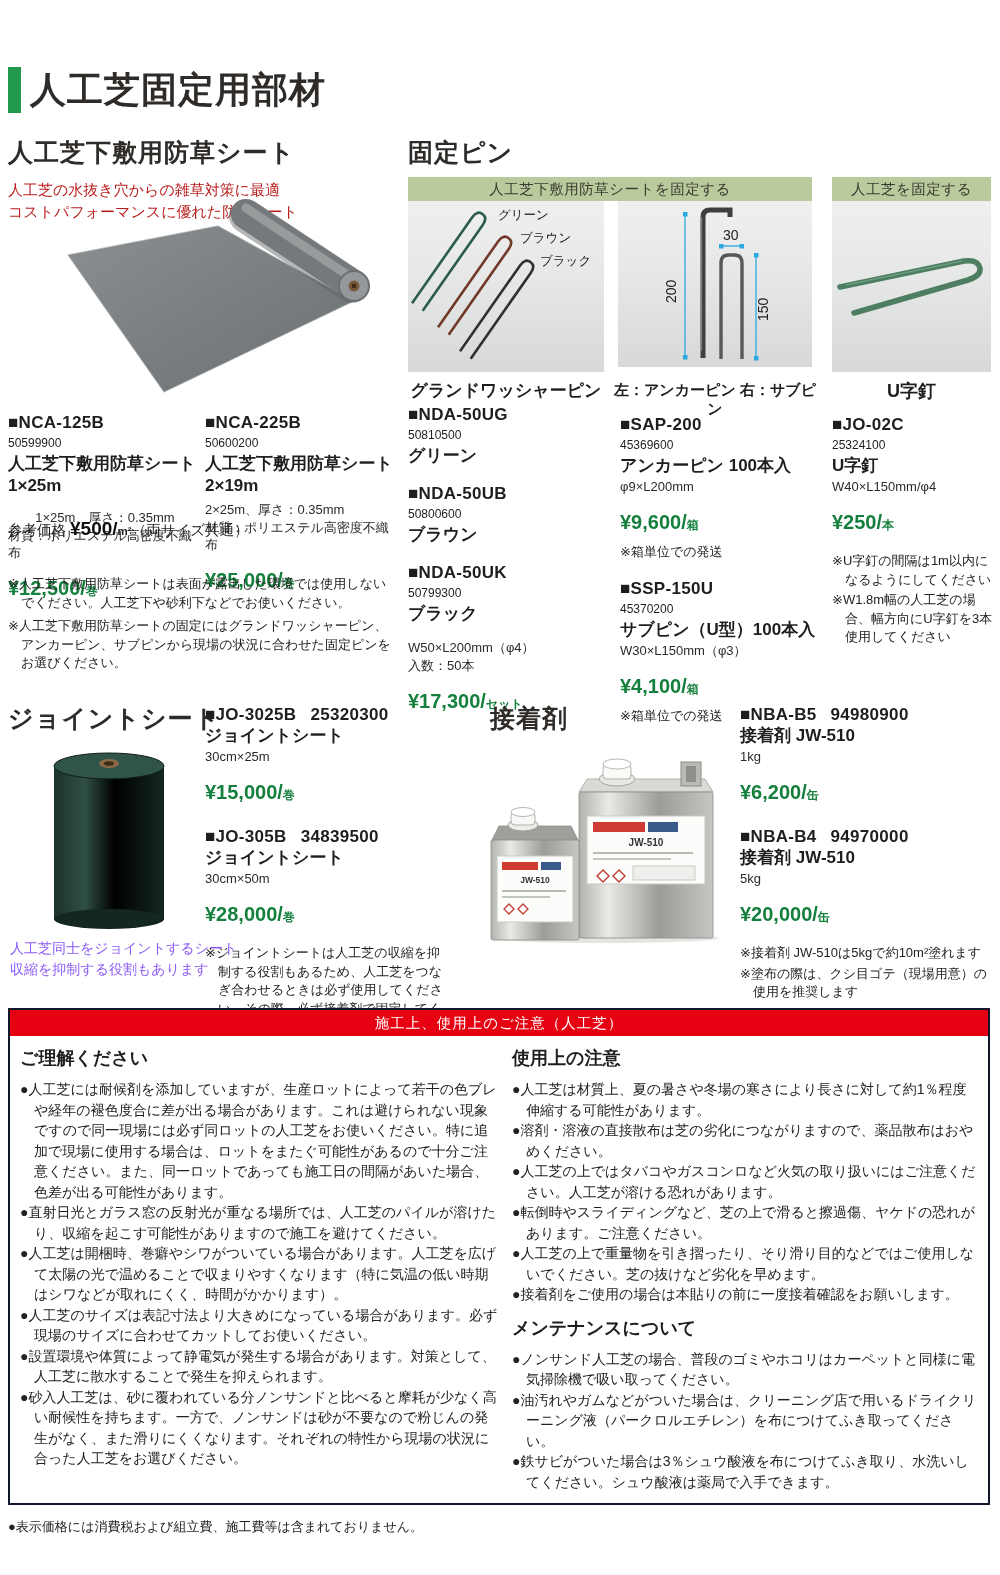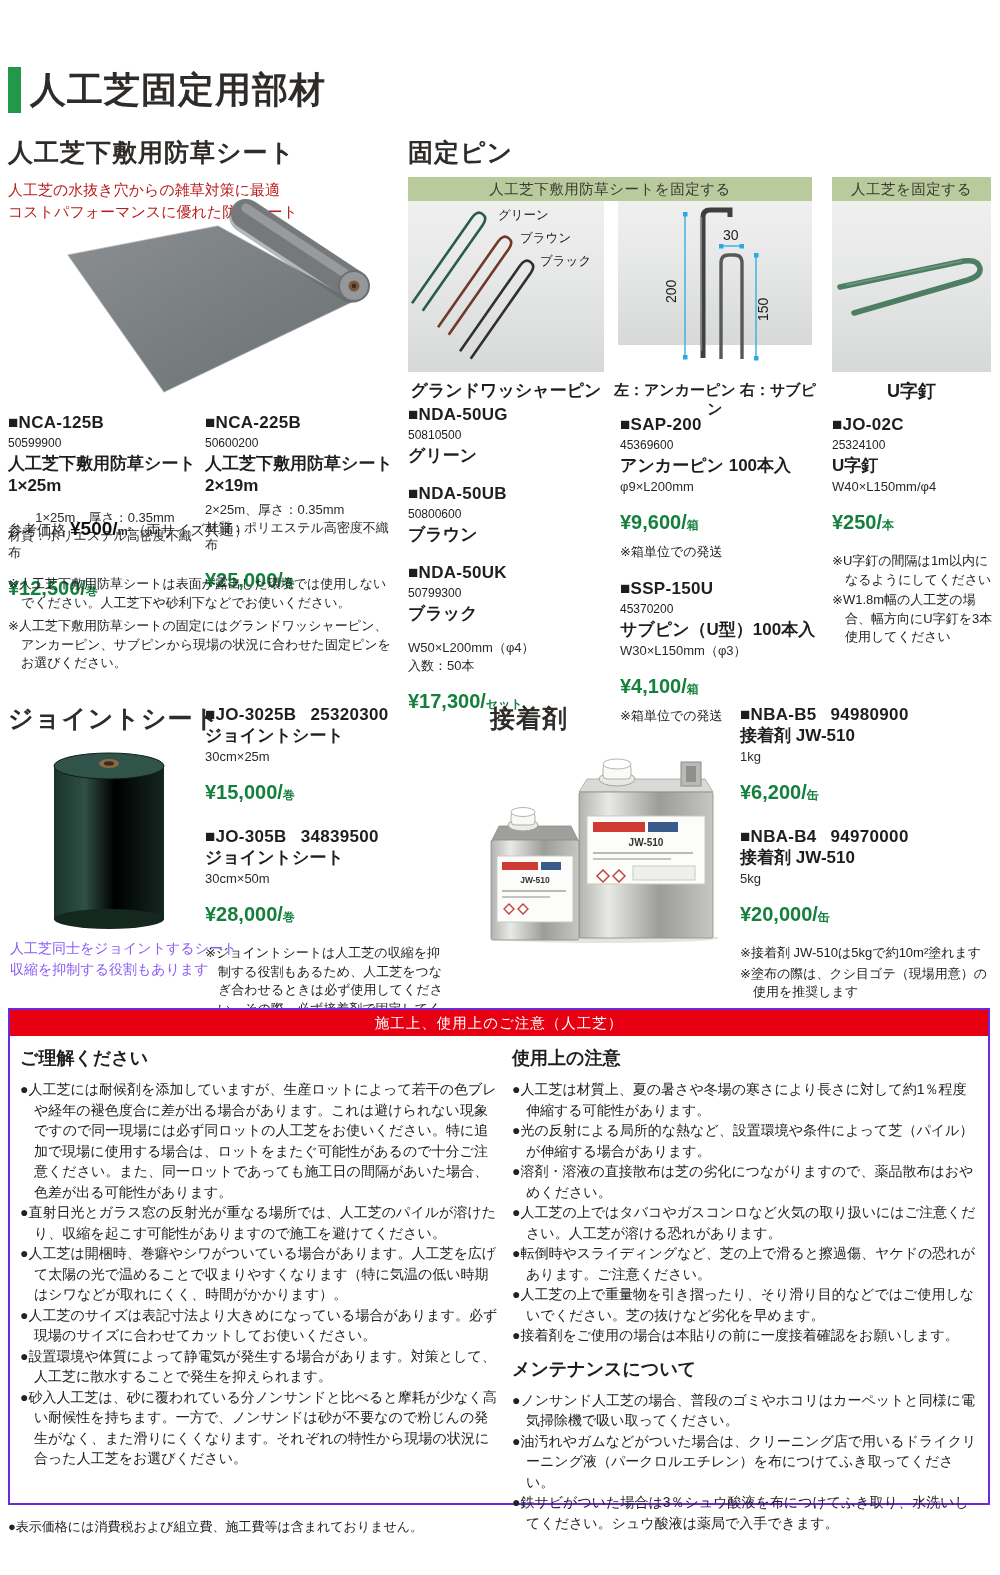--- a/index.html
+++ b/index.html
@@ -25,21 +25,21 @@
   .price .unit { font-size:12px; }
   .pnote { font-size:13px; line-height:18.5px; color:#222; padding-left:1em; text-indent:-1em; margin-top:5px; }
   .gap14 { margin-top:14px; } .gap16 { margin-top:16px; }
 
   
   .banner { position:absolute; height:24px; background:#b9cb9d; color:#3a3a30; font-size:14.5px; line-height:24px; text-align:center; letter-spacing:.5px; }
   .imgbox { position:absolute; background:linear-gradient(180deg,#efefee 0%,#e6e8e7 45%,#d7d9d8 100%); }
   .photo-caption { position:absolute; font-weight:bold; text-align:center; color:#1f1e1c; }
 
   
-  .notice { position:absolute; left:8px; top:1008px; width:982px; height:497px; border:2px solid #6d28d9; background:#fff; }
+  .notice { position:absolute; left:8px; top:1008px; width:982px; height:497px; border:2px solid #0f172a; background:#fff; }
   .notice-header { height:26px; background:#e60012; color:#fff; font-size:14.5px; line-height:26px; text-align:center; letter-spacing:1px; }
   .ncol { position:absolute; top:36px; }
   .nhead { font-size:18px; font-weight:bold; color:#1f1e1c; margin-bottom:9px; }
   .nhead.later { margin-top:11px; }
   .nb { font-size:14px; line-height:20.5px; color:#222; padding-left:1em; text-indent:-1em; }
   .footer-note { position:absolute; left:8px; top:1518px; font-size:13px; color:#222; }
 
   svg text { font-family:"Liberation Sans","DejaVu Sans",sans-serif; }
 </style>
 </head>
@@ -115,21 +115,21 @@
       </defs>
       <use href="#upin" transform="translate(70,8) rotate(35)" stroke="#2a5c4d"></use>
       <use href="#upin" transform="translate(96,32) rotate(35)" stroke="#71392a"></use>
       <use href="#upin" transform="translate(118,56) rotate(35)" stroke="#30302e"></use>
       <text x="90" y="18" font-size="12.5" fill="#222">グリーン</text>
       <text x="112" y="41" font-size="12.5" fill="#222">ブラウン</text>
       <text x="132" y="64" font-size="12.5" fill="#222">ブラック</text>
     </svg>
   </div>
 
-  <div class="imgbox" style="left:618px;top:201px;width:194px;height:144px;">
+  <div class="imgbox" style="left:618px;top:201px;width:194px;height:166px;">
     <svg width="194" height="171" viewBox="0 0 194 171">
 
       <path d="M85,157 V16 Q85,9 92,9 H112 L112,16" fill="none" stroke="#3f3f3f" stroke-width="5"></path>
       <path d="M83.5,150 V16" fill="none" stroke="#8f8f8f" stroke-width="1.3" opacity="0.8"></path>
 
       <path d="M103,158 V62 Q103,54 110.5,54 H116.5 Q124,54 124,62 V158" fill="none" stroke="#585858" stroke-width="3.4"></path>
 
       <line x1="67" y1="13" x2="67" y2="157" stroke="#2aa9e0" stroke-width="1.3"></line>
       <rect x="65" y="11" width="4.5" height="4.5" fill="#2aa9e0"></rect>
         <rect x="65" y="154" width="4.5" height="4.5" fill="#2aa9e0"></rect>
@@ -300,21 +300,20 @@
       <p class="nb">●人工芝には耐候剤を添加していますが、生産ロットによって若干の色ブレや経年の褪色度合に差が出る場合があります。これは避けられない現象ですので同一現場には必ず同ロットの人工芝をお使いください。特に追加で現場に使用する場合は、ロットをまたぐ可能性があるので十分ご注意ください。また、同一ロットであっても施工日の間隔があいた場合、色差が出る可能性があります。</p>
       <p class="nb">●直射日光とガラス窓の反射光が重なる場所では、人工芝のパイルが溶けたり、収縮を起こす可能性がありますので施工を避けてください。</p>
       <p class="nb">●人工芝は開梱時、巻癖やシワがついている場合があります。人工芝を広げて太陽の光で温めることで収まりやすくなります（特に気温の低い時期はシワなどが取れにくく、時間がかかります）。</p>
       <p class="nb">●人工芝のサイズは表記寸法より大きめになっている場合があります。必ず現場のサイズに合わせてカットしてお使いください。</p>
       <p class="nb">●設置環境や体質によって静電気が発生する場合があります。対策として、人工芝に散水することで発生を抑えられます。</p>
       <p class="nb">●砂入人工芝は、砂に覆われている分ノンサンドと比べると摩耗が少なく高い耐候性を持ちます。一方で、ノンサンドは砂が不要なので粉じんの発生がなく、また滑りにくくなります。それぞれの特性から現場の状況に合った人工芝をお選びください。</p>
     </div>
     <div class="ncol" style="left:502px;width:468px;">
       <p class="nhead">使用上の注意</p>
       <p class="nb">●人工芝は材質上、夏の暑さや冬場の寒さにより長さに対して約1％程度伸縮する可能性があります。</p>
-      <p class="nb">●光の反射による局所的な熱など、設置環境や条件によって芝（パイル）が伸縮する場合があります。</p>
       <p class="nb">●溶剤・溶液の直接散布は芝の劣化につながりますので、薬品散布はおやめください。</p>
       <p class="nb">●人工芝の上ではタバコやガスコンロなど火気の取り扱いにはご注意ください。人工芝が溶ける恐れがあります。</p>
       <p class="nb">●転倒時やスライディングなど、芝の上で滑ると擦過傷、ヤケドの恐れがあります。ご注意ください。</p>
       <p class="nb">●人工芝の上で重量物を引き摺ったり、そり滑り目的などではご使用しないでください。芝の抜けなど劣化を早めます。</p>
       <p class="nb">●接着剤をご使用の場合は本貼りの前に一度接着確認をお願いします。</p>
       <p class="nhead later">メンテナンスについて</p>
       <p class="nb">●ノンサンド人工芝の場合、普段のゴミやホコリはカーペットと同様に電気掃除機で吸い取ってください。</p>
       <p class="nb">●油汚れやガムなどがついた場合は、クリーニング店で用いるドライクリーニング液（パークロルエチレン）を布につけてふき取ってください。</p>
       <p class="nb">●鉄サビがついた場合は3％シュウ酸液を布につけてふき取り、水洗いしてください。シュウ酸液は薬局で入手できます。</p>
     </div>

